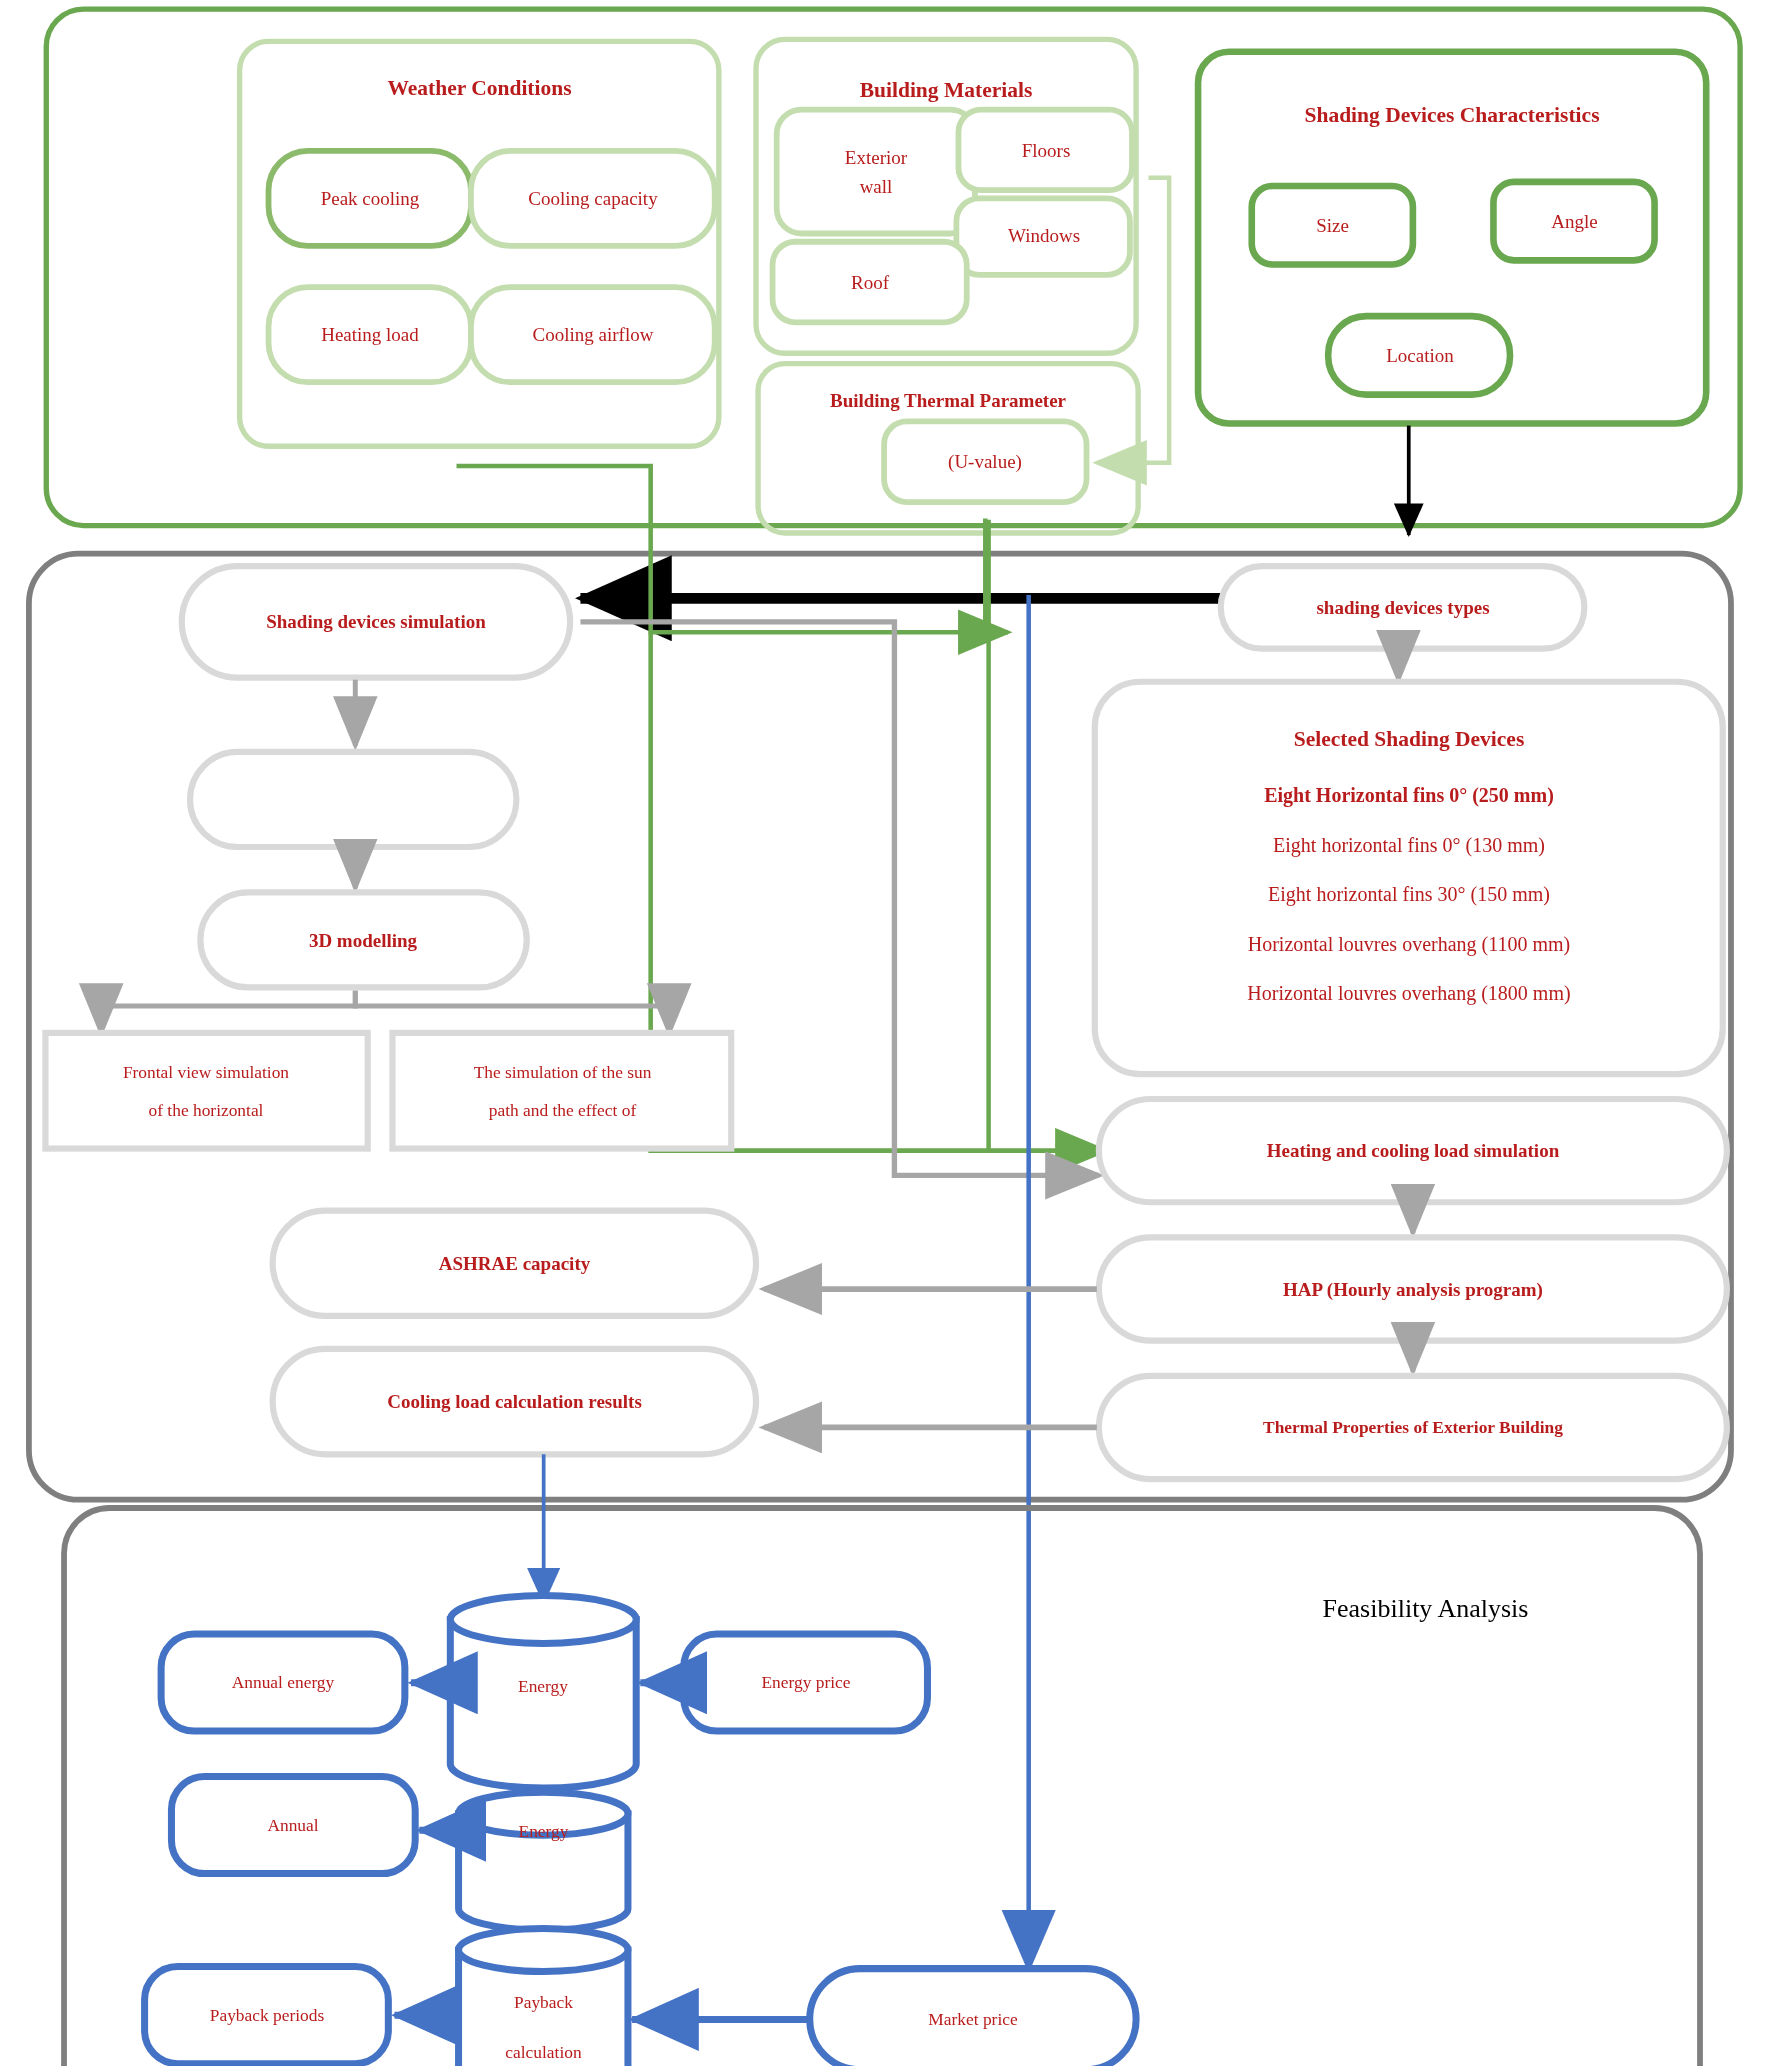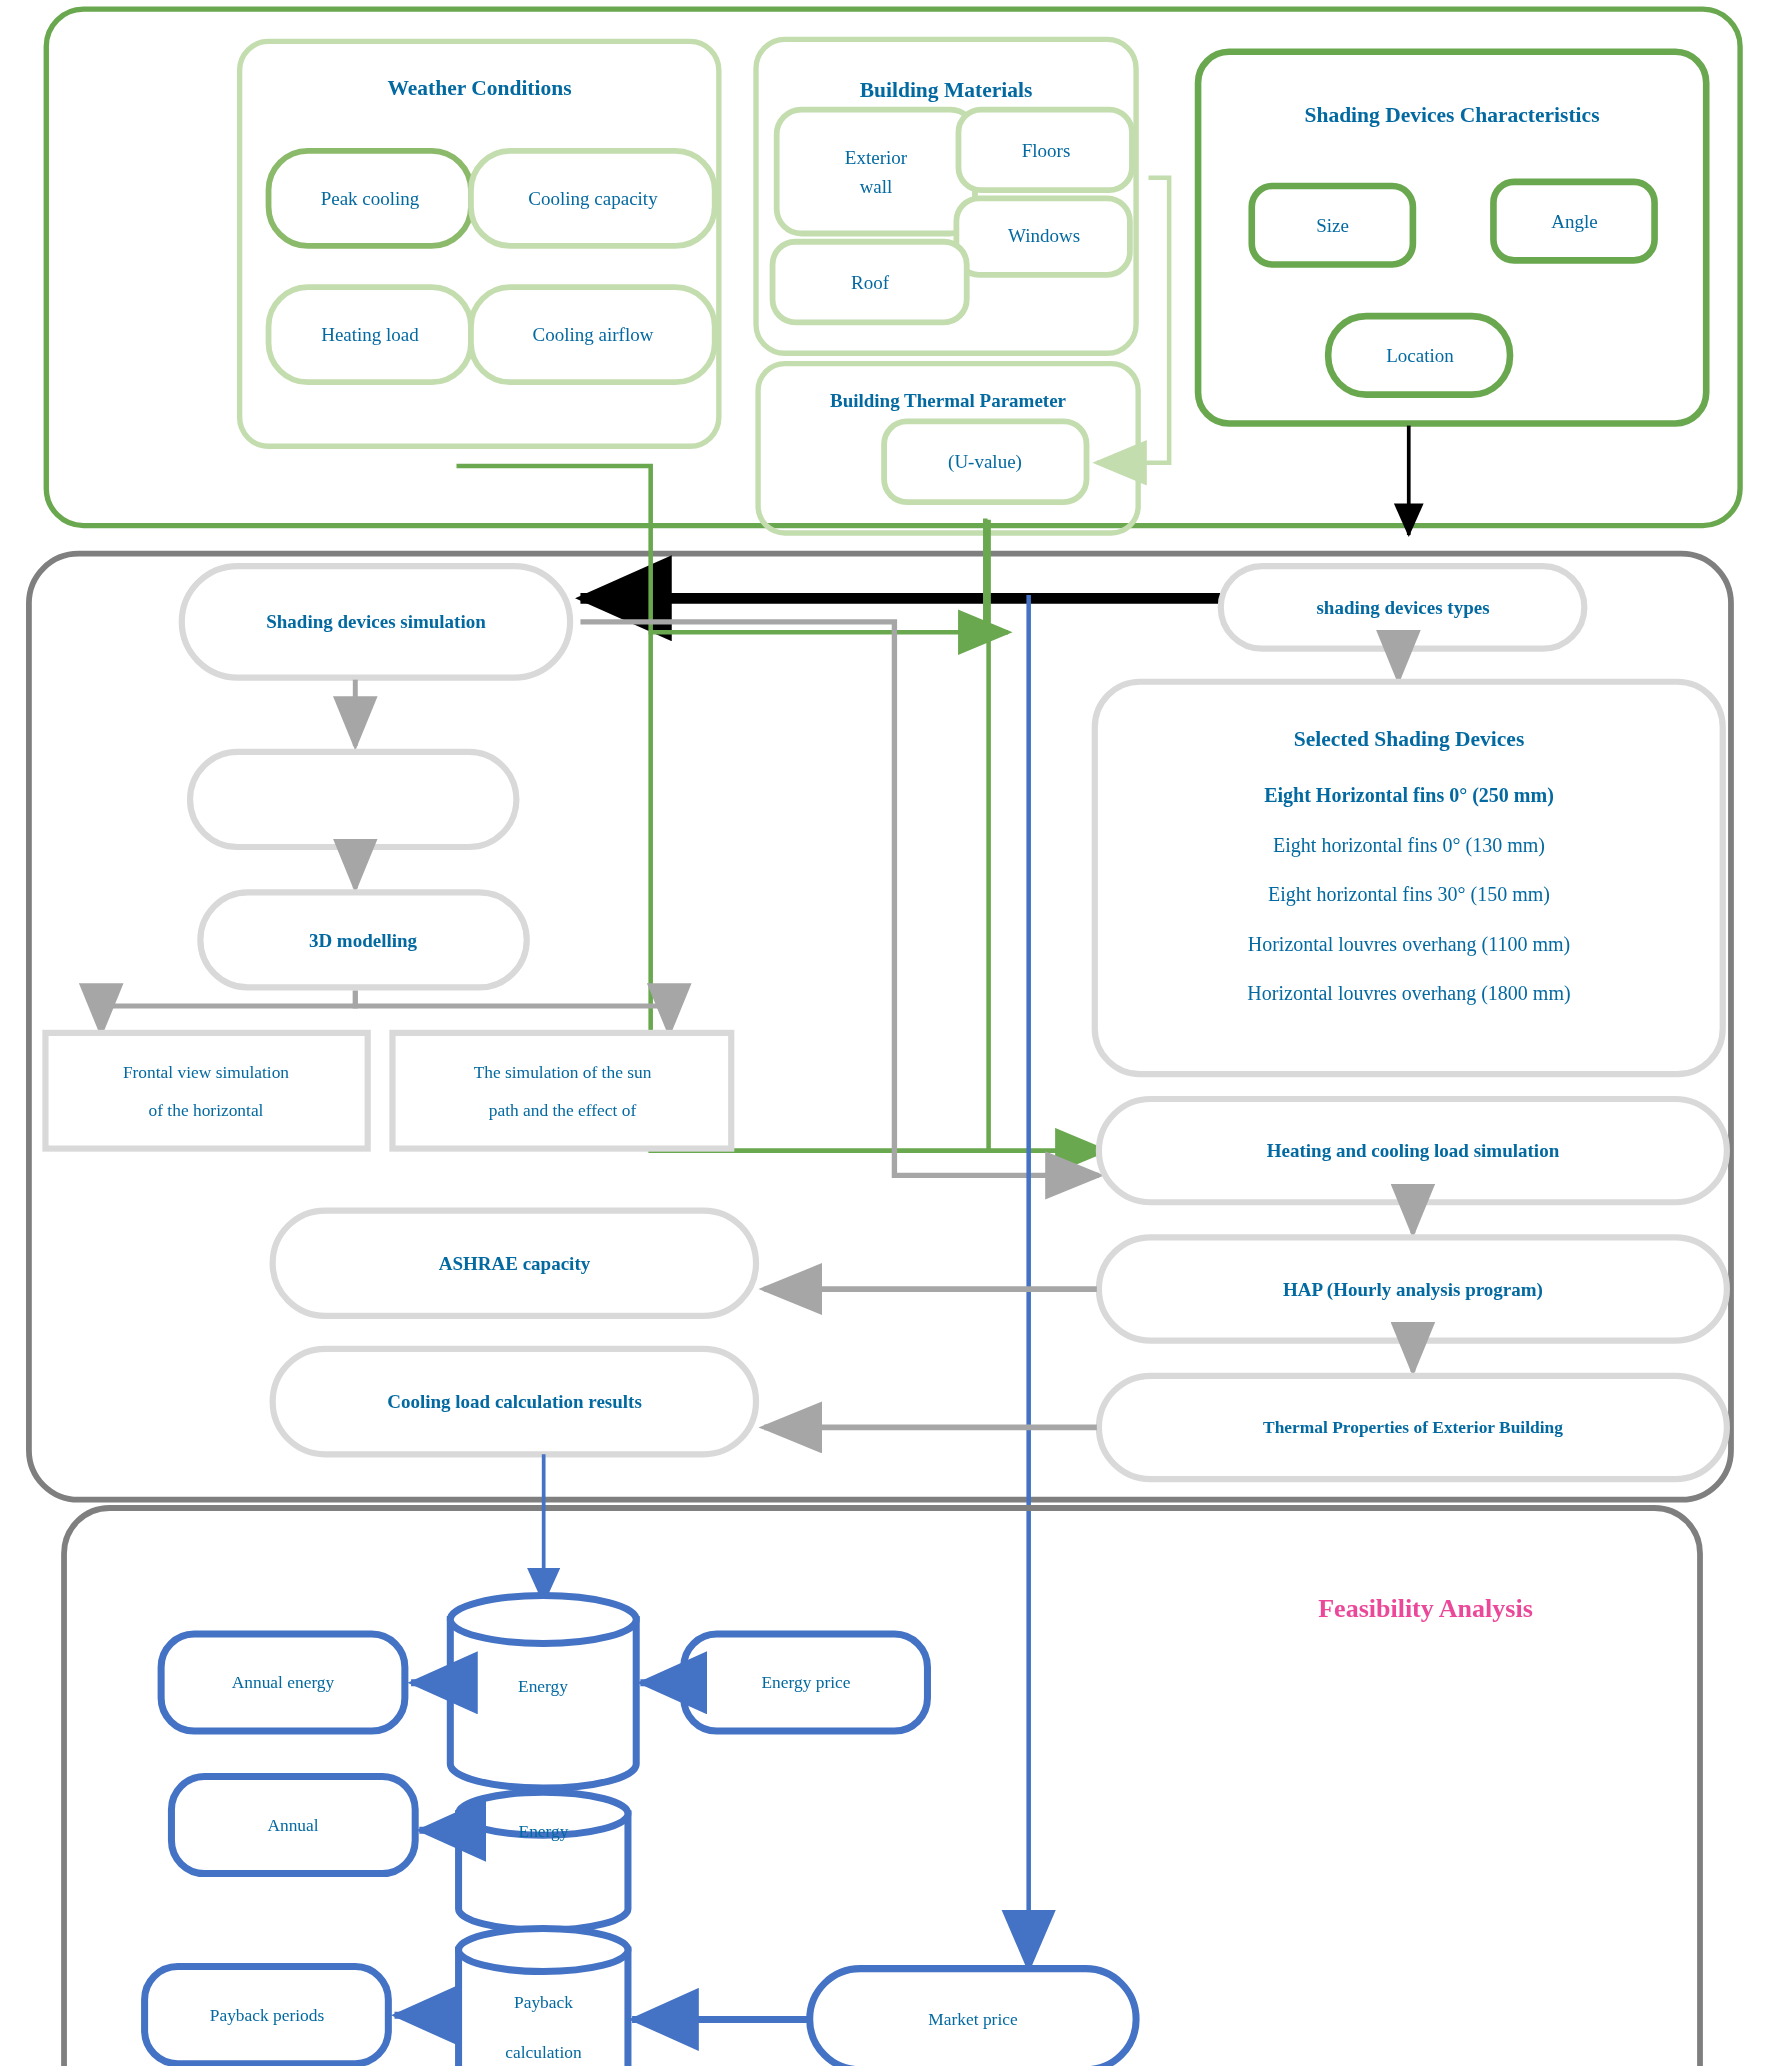--- a/index.html
+++ b/index.html
@@ -21,31 +21,31 @@
     width: 1788px;
     height: 2148px;
   }
   .nodetext {
     position: absolute;
     display: flex;
     align-items: center;
     justify-content: center;
     text-align: center;
     line-height: 1.55;
-    color: #0369a1;
+    color: #b91c1c;
     font-family: "Liberation Serif", serif;
     pointer-events: none;
   }
   .bold { font-weight: bold; }
   .t-head { font-size: 21.5px; font-weight: bold; }
   .t-node { font-size: 19px; }
   .t-nodeb { font-size: 19px; font-weight: bold; }
   .t-small { font-size: 17.4px; }
   .t-list { font-size: 20px; }
-  .t-feas { font-size: 26px; font-weight: bold; color: #ec4899; }
+  .t-feas { font-size: 26px; font-weight: normal; color: #000000; }
   .t-cyl { font-size: 17.4px; }
 </style>
 </head>
 <body>
 
 <div id="page">
 
   <svg id="svgroot" viewBox="0 0 4328 5199">
     <defs>
       <marker id="ah-green" markerWidth="12" markerHeight="10" refX="11" refY="5" orient="auto" markerUnits="strokeWidth">

